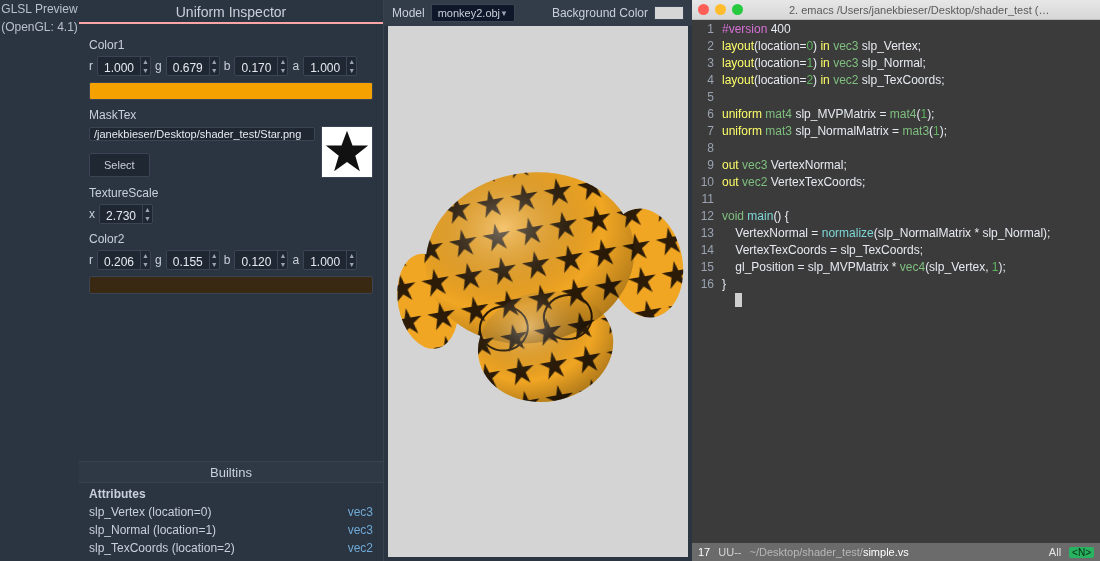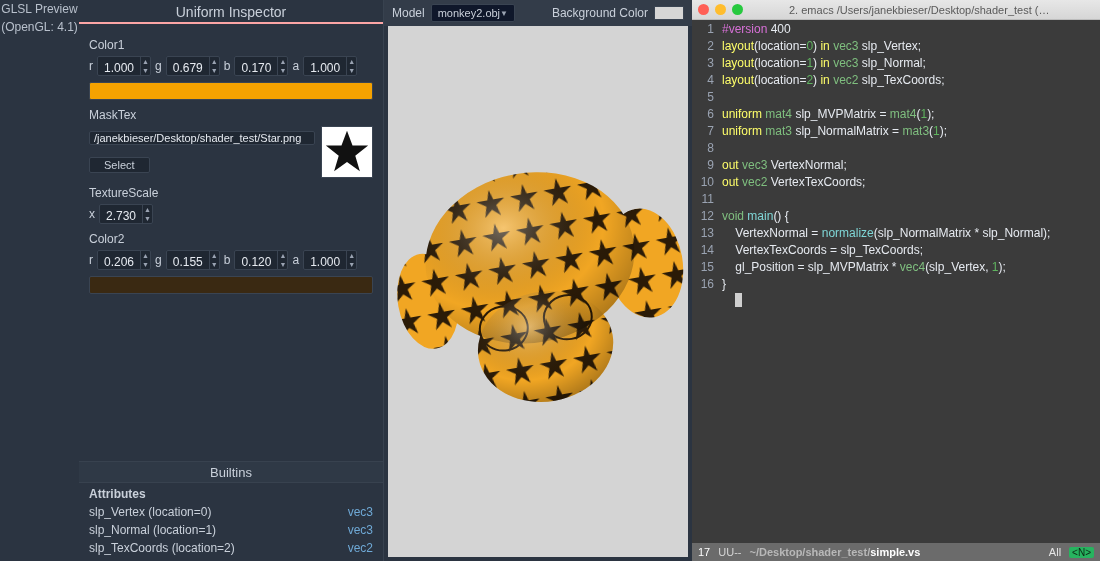--- a/index.html
+++ b/index.html
@@ -14,21 +14,21 @@
 .rgba-row { display: flex; gap: 4px; align-items: center; }
 .rgba-row .lab { color: #c9d0da; }
 .numbox { display: flex; align-items: flex-end; background: #1f2732; border: 1px solid #3a4452; border-radius: 2px; height: 20px; }
 .numbox span.val { padding: 0 6px; color: #e6eaf0; min-width: 38px; text-align: right; }
 .spinner { width: 10px; display: flex; flex-direction: column; color: #9aa3b2; font-size: 7px; border-left: 1px solid #3a4452; }
 .spinner div { cursor: pointer; height: 9px; line-height: 9px; text-align: center; }
 .swatch { height: 18px; margin: 6px 0; border: 1px solid #3a4452; border-radius: 2px; }
 .tex-row { display: flex; gap: 6px; align-items: center; }
 .path-input { flex: 1; height: 20px; background: #1f2732; border: 1px solid #3a4452; color: #e6eaf0; font-size: 11px; padding: 0 4px; border-radius: 2px; }
 .tex-preview { width: 52px; height: 52px; background: #fff; display: flex; align-items: center; justify-content: center; border: 1px solid #3a4452; }
-.select-btn { margin-top: 4px; height: 16px; padding: 0 14px; background: #1f2732; border: 1px solid #3a4452; color: #c9d0da; font-size: 11px; border-radius: 2px; cursor: pointer; }
+.select-btn { margin-top: 4px; height: 24px; padding: 0 14px; background: #1f2732; border: 1px solid #3a4452; color: #c9d0da; font-size: 11px; border-radius: 2px; cursor: pointer; }
 .builtins-hdr { height: 22px; text-align: center; color: #c9d0da; font-size: 13px; line-height: 22px; border-top: 1px solid #38424f; border-bottom: 1px solid #38424f; background: #2f3946; }
 .attrs { padding: 4px 10px; font-size: 12px; color: #c9d0da; }
 .attrs .hdr { font-weight: bold; margin-bottom: 2px; }
 .attr-row { display: flex; justify-content: space-between; color: #c9d0da; line-height: 18px; }
 .attr-row .type { color: #6fa9d6; }
 .viewport { flex: 1; display: flex; flex-direction: column; border-left: 1px solid #38424f; }
 .toolbar { height: 26px; display: flex; align-items: center; padding: 0 8px; gap: 6px; background: #333c49; color: #c9d0da; font-size: 12px; }
 .model-select { background: #0f172a; border: 1px solid #3a4452; color: #c9d0da; font-size: 11px; height: 18px; padding: 0 6px; border-radius: 2px; cursor: pointer; display: flex; align-items: center; gap: 0; }
 .model-select .chev { font-size: 8px; color: #9aa3b2; }
 .toolbar .spacer { flex: 1; }
@@ -44,21 +44,21 @@
 .titlebar .title { flex: 1; text-align: center; font-size: 11px; color: #5a5a5a; overflow: hidden; white-space: nowrap; text-overflow: ellipsis; padding: 0 40px; }
 .editor { flex: 1; display: flex; overflow: hidden; font-family: Menlo, Consolas, monospace; font-size: 12px; line-height: 17px; }
 .gutter { width: 26px; color: #9aa3b2; text-align: right; padding: 1px 4px 0 0; background: #3b3b3b; }
 .gutter div { height: 17px; }
 .code { flex: 1; color: #ddd; padding: 1px 0 0 4px; background: #3b3b3b; }
 .code .ln { height: 17px; white-space: pre; }
 .kw { color: #fefe6a; } .pp { color: #d670d6; } .ty { color: #7fbf7f; } .fn { color: #7fd6d6; }
 .num { color: #5fb35f; } .id { color: #e6eaf0; } .cursor-block { display:inline-block; width:7px; height:14px; background:#cfcfcf; vertical-align:-2px;}
 .modeline { height: 18px; background: #6b6b6b; color: #d6d6d6; font-family: Menlo, monospace; font-size: 11px; display: flex; align-items: center; padding: 0 6px; gap: 8px; }
 .modeline .count { color: #fff; }
-.modeline .path { color: #b8b8b8; flex: 1; font-weight: bold; }
+.modeline .path { color: #b8b8b8; flex: 1; }
 .modeline .all { color: #e6e6e6; }
 .modeline .nc { background: #27b35f; color: #0a2a14; padding: 0 3px; border-radius: 2px; font-size: 10px; }
 .miniline { height: 18px; background: #3b3b3b; color: #cfcfcf; font-family: Menlo, monospace; font-size: 11px; padding: 0 6px; display:flex; align-items:center;}
 </style>
 </head>
 <body>
 
 <div class="left-app">
   <div class="left-title">GLSL Preview (OpenGL: 4.1)</div>
   <div class="left-body">

